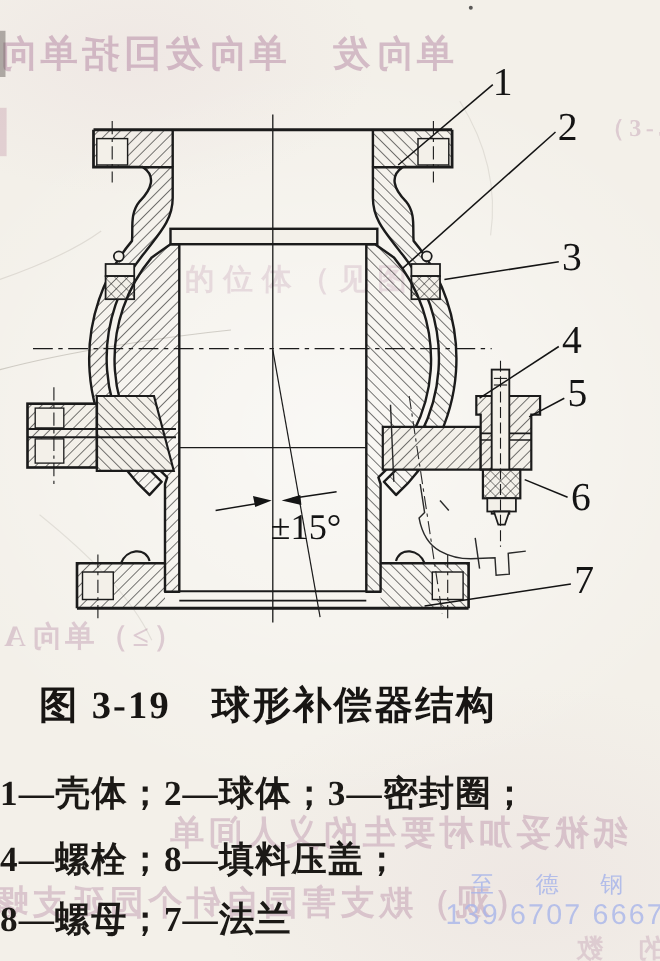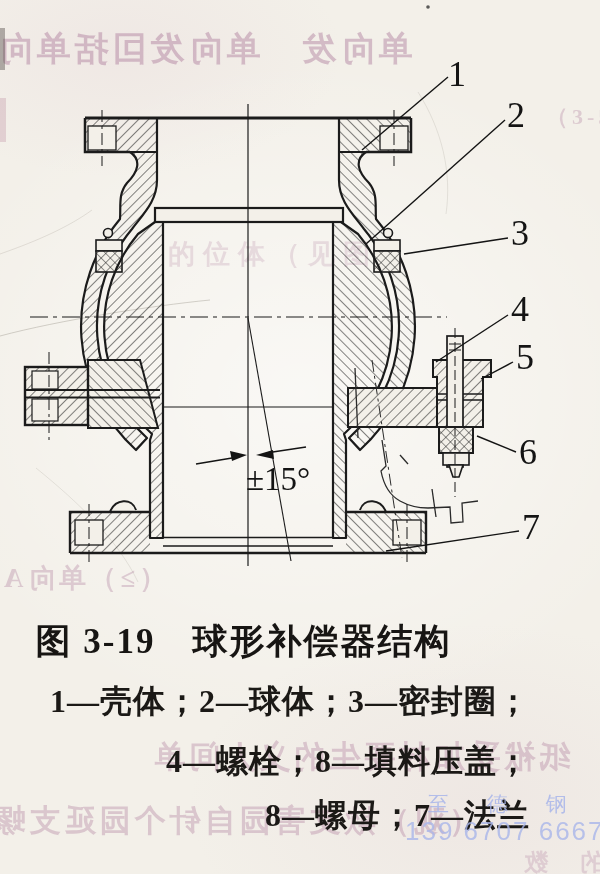--- a/index.html
+++ b/index.html
@@ -12,22 +12,22 @@
       #f3f0e9;}
   .abs{position:absolute;}
   
   .bleed{color:rgba(155,95,135,.36);font-weight:700;white-space:nowrap;
     transform:scaleX(-1);filter:blur(.6px);letter-spacing:4px;
     font-family:"Liberation Serif","DejaVu Serif",serif;}
   .bleed.noflip{transform:none;}
   
   .caption{width:527px;text-align:center;padding-right:40px;box-sizing:border-box;
     font-size:35px;font-weight:700;color:#171513;letter-spacing:2px;white-space:nowrap;}
-  .legend-line{width:570px;text-align:right;padding-right:40px;box-sizing:border-box;
-    font-size:32px;font-weight:700;color:#1b1916;letter-spacing:1px;white-space:nowrap;}
+  .legend-line{width:570px;text-align:left;padding-right:40px;box-sizing:border-box;
+    font-size:32px;font-weight:700;color:#1b1916;letter-spacing:1px;white-space:nowrap;margin-top:20px;}
   
   .wm{color:#a9b6ea;font-family:"Liberation Sans","DejaVu Sans",sans-serif;white-space:nowrap;}
   .wm-co{font-size:21px;letter-spacing:16px;opacity:.85;}
   .wm-ph{font-size:26px;letter-spacing:2px;opacity:.8;}
   svg text{font-family:"Liberation Serif","DejaVu Serif",serif;fill:#141414;}
   .partnum{font-size:36px;}
   .angle{font-size:33px;}
 </style>
 </head>
 <body>

